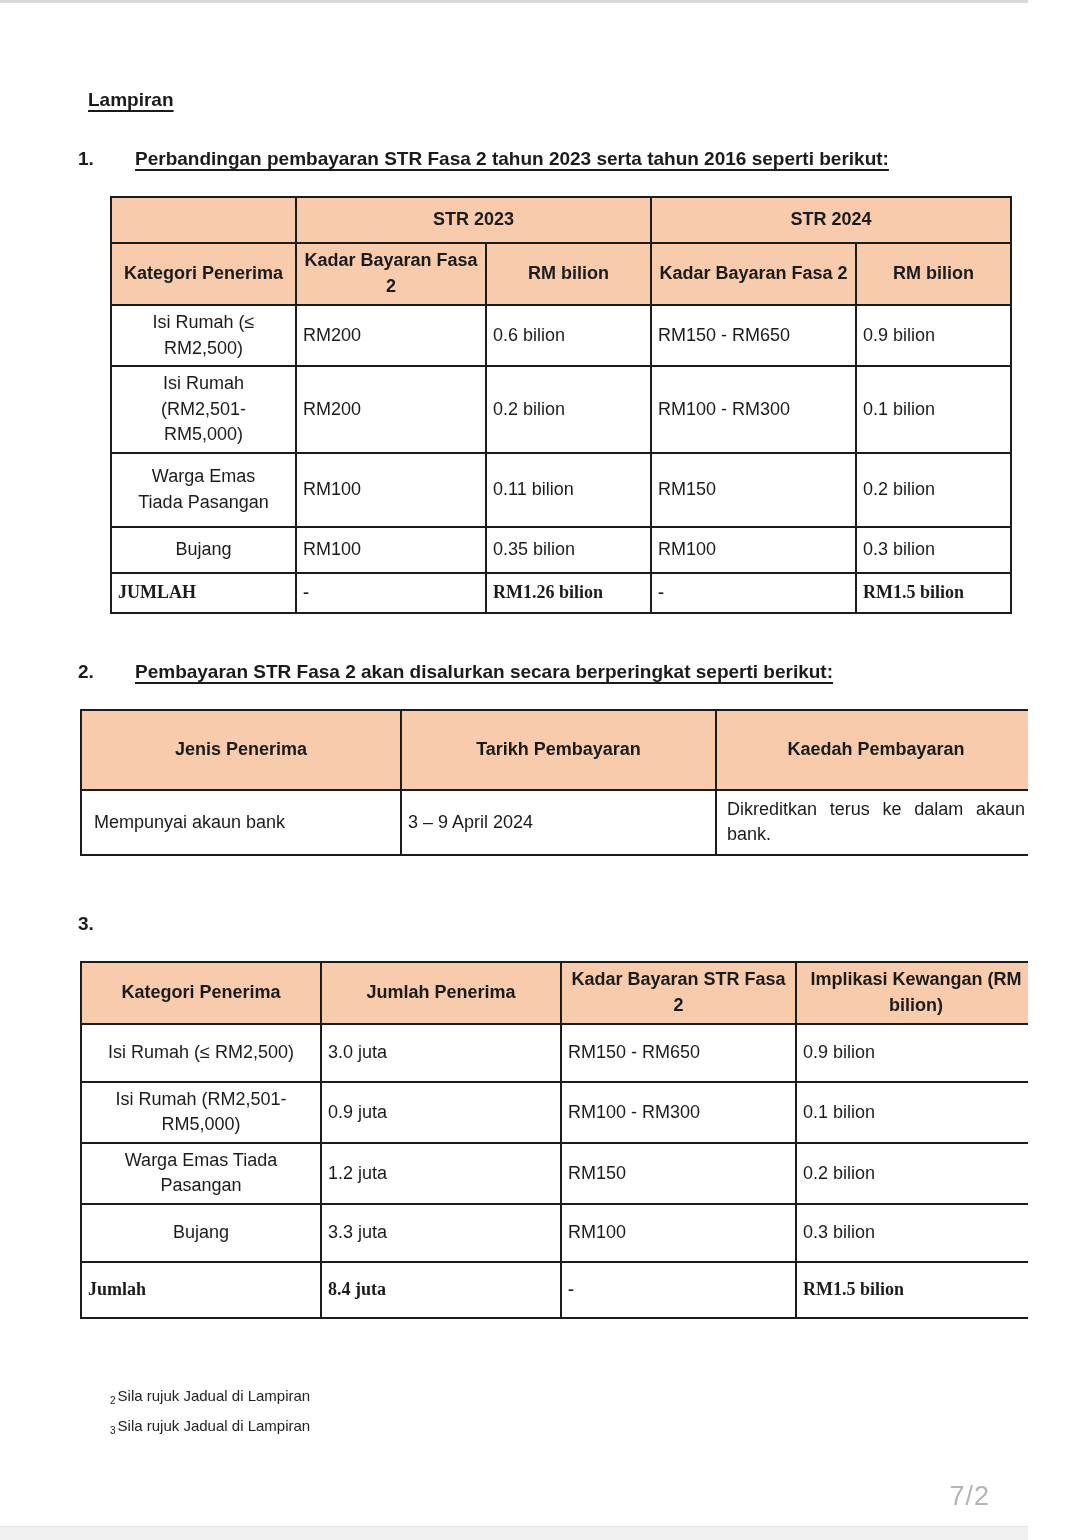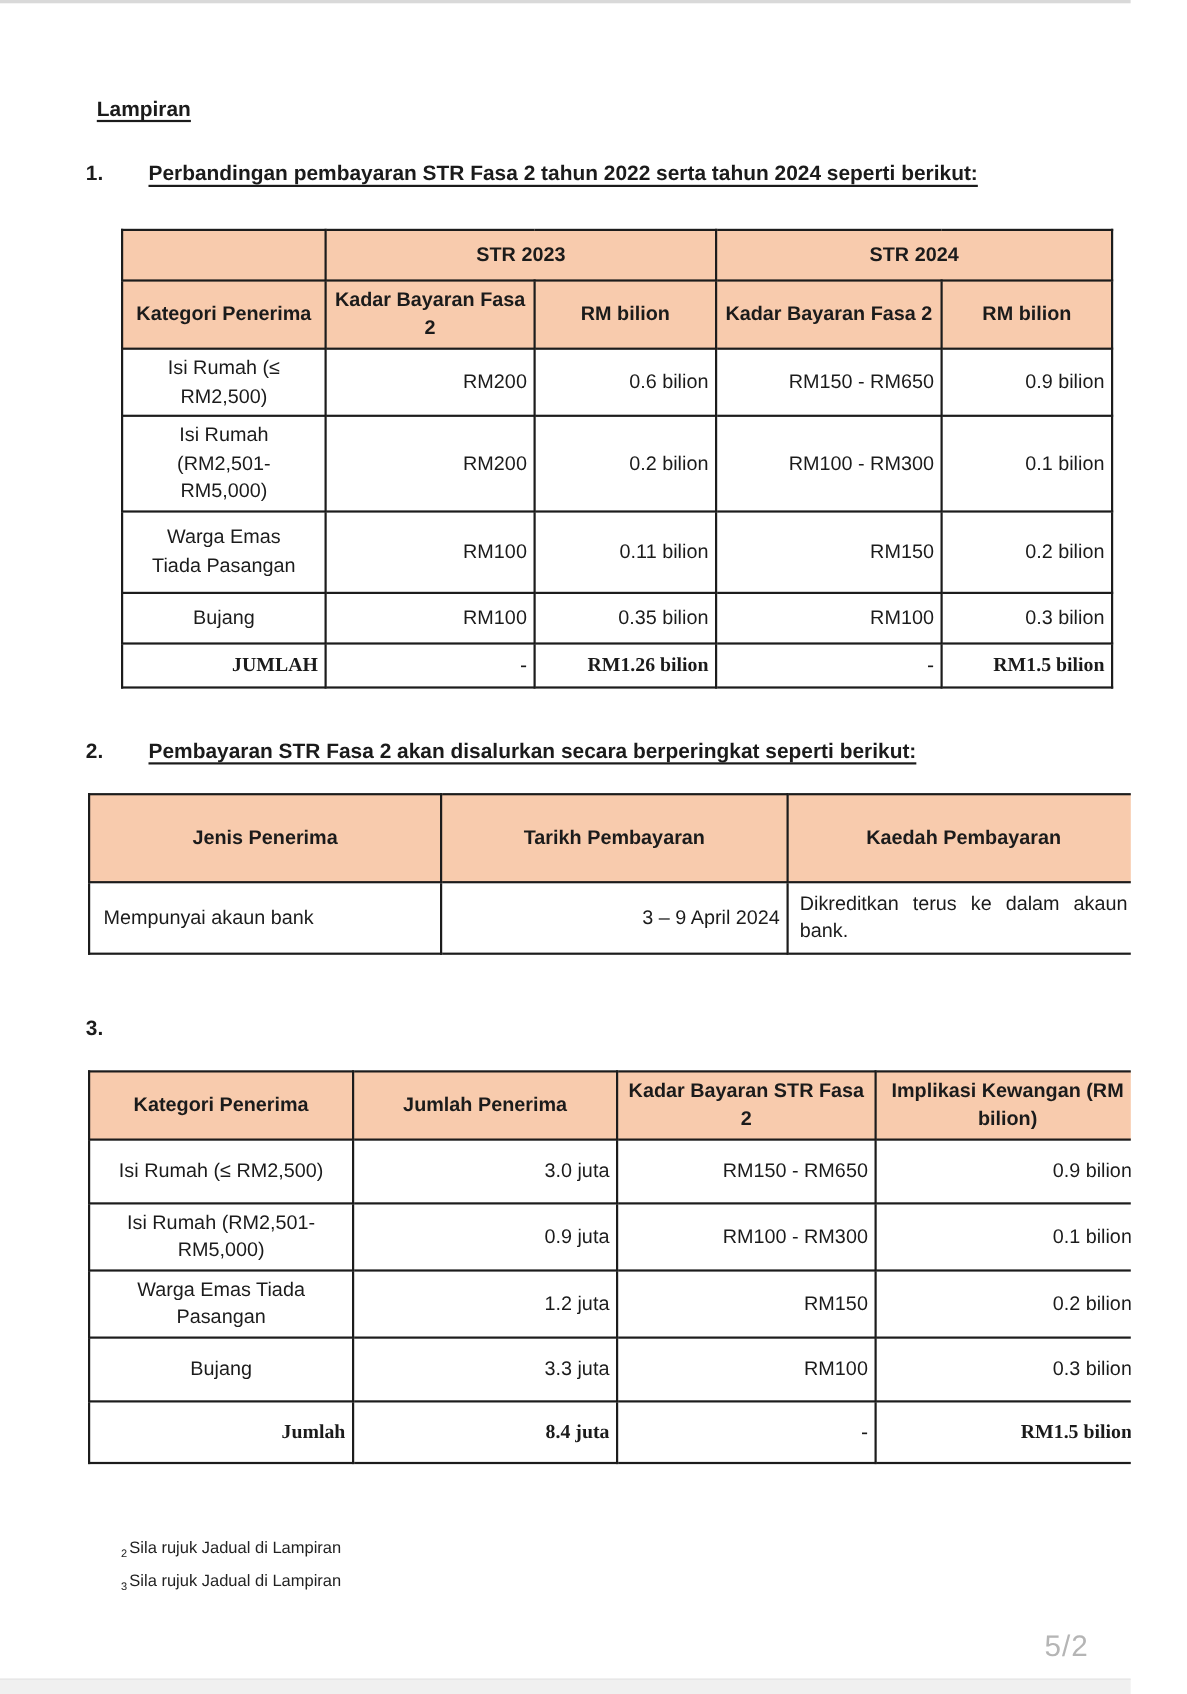--- a/index.html
+++ b/index.html
@@ -21,24 +21,24 @@
   .section-title {
     text-decoration:underline; text-decoration-thickness:2px; text-underline-offset:4px;
   }
   .sh1 { margin-top:37px; }
   .sh2 { margin-top:47px; }
   .sh3 { margin-top:57px; }
 
   table.t { border-collapse:collapse; table-layout:fixed; font-size:18px; }
   table.t td { border:2px solid #1c1c1c; vertical-align:middle; padding:2px 6px; line-height:1.42; }
   .hdr { background:#F8CBAD; font-weight:bold; text-align:center; }
-  .c { text-align:right; }
+  .c { text-align:left; }
   .b { font-weight:bold;font-family:Liberation Serif, serif; }
 
-  .t1 { margin:38px 0 0 110px; width:900px;border-radius:20px; }
+  .t1 { margin:26px 0 0 110px; width:900px;border-radius:20px; }
   .t1 td.cat { padding:4px 18px; text-align:center; }
 
   .t2 { margin:26px 0 0 80px; width:955px;padding-left:42px; }
   .t2 td.left { text-align:left; padding:6px 12px; }
   .t2 td.just { text-align:justify; padding:6px 10px; }
 
   .t3 { margin:26px 0 0 80px; width:955px; }
   .t3 td.cat { padding:4px 12px; text-align:center; }
 
   .footnotes { margin:64px 0 0 110px; font-size:15px; line-height:25px; color:#222; }
@@ -51,21 +51,21 @@
 </head>
 <body>
 
 <div class="page">
   <div class="edge-top"></div>
 
   <span class="doc-label">Lampiran</span>
 
   <div class="section-heading sh1">
     <span class="section-num">1.</span>
-    <span class="section-title">Perbandingan pembayaran STR Fasa 2 tahun 2022 serta tahun 2024 seperti berikut:</span>
+    <span class="section-title">Perbandingan pembayaran STR Fasa 2 tahun 2023 serta tahun 2016 seperti berikut:</span>
   </div>
 
   <table class="t t1">
     <colgroup>
         <col style="width:185px">
         <col style="width:190px">
         <col style="width:165px">
         <col style="width:205px">
         <col style="width:155px">
       </colgroup>
@@ -194,16 +194,16 @@
       <td class="c b">RM1.5 bilion</td>
     </tr>
   </tbody>
     </table>
 
   <div class="footnotes">
     <div><span class="fn-marker">2</span><span>Sila rujuk Jadual di Lampiran</span></div>
     <div><span class="fn-marker">3</span><span>Sila rujuk Jadual di Lampiran</span></div>
   </div>
 
-  <div class="page-number">5/2</div>
+  <div class="page-number">7/2</div>
 
   <div class="edge-bottom"></div>
 </div>
 
 </body></html>

